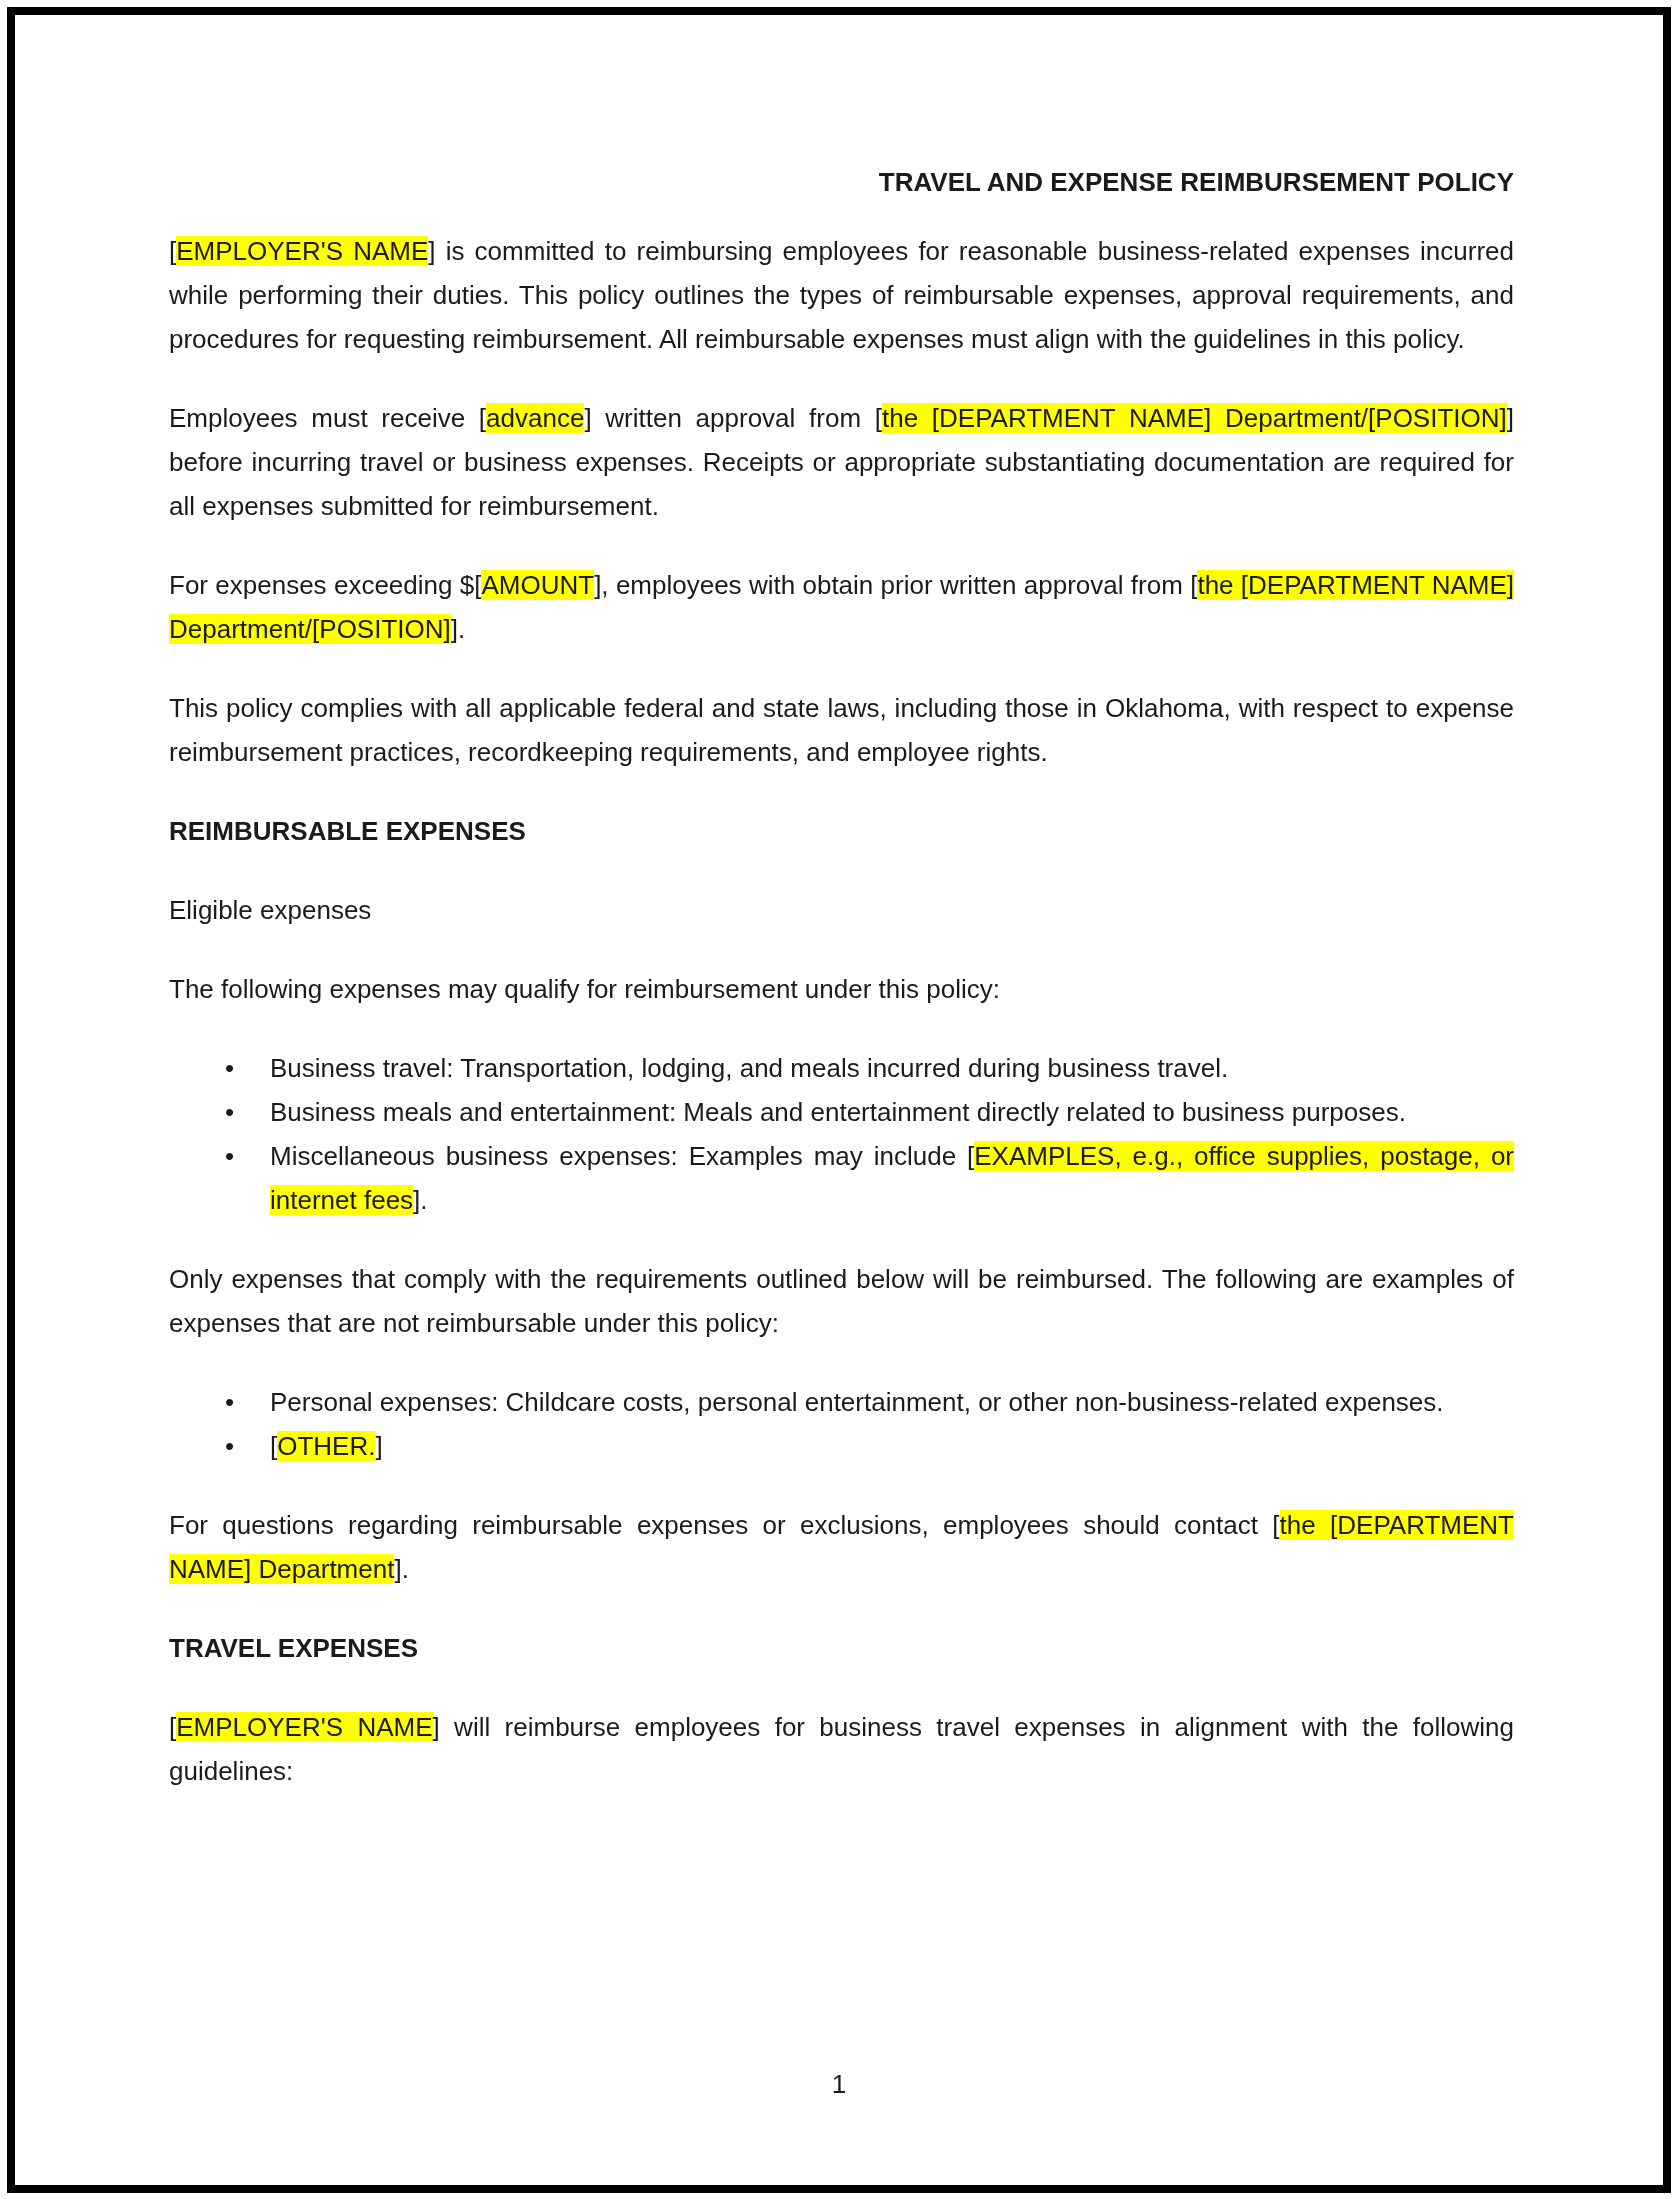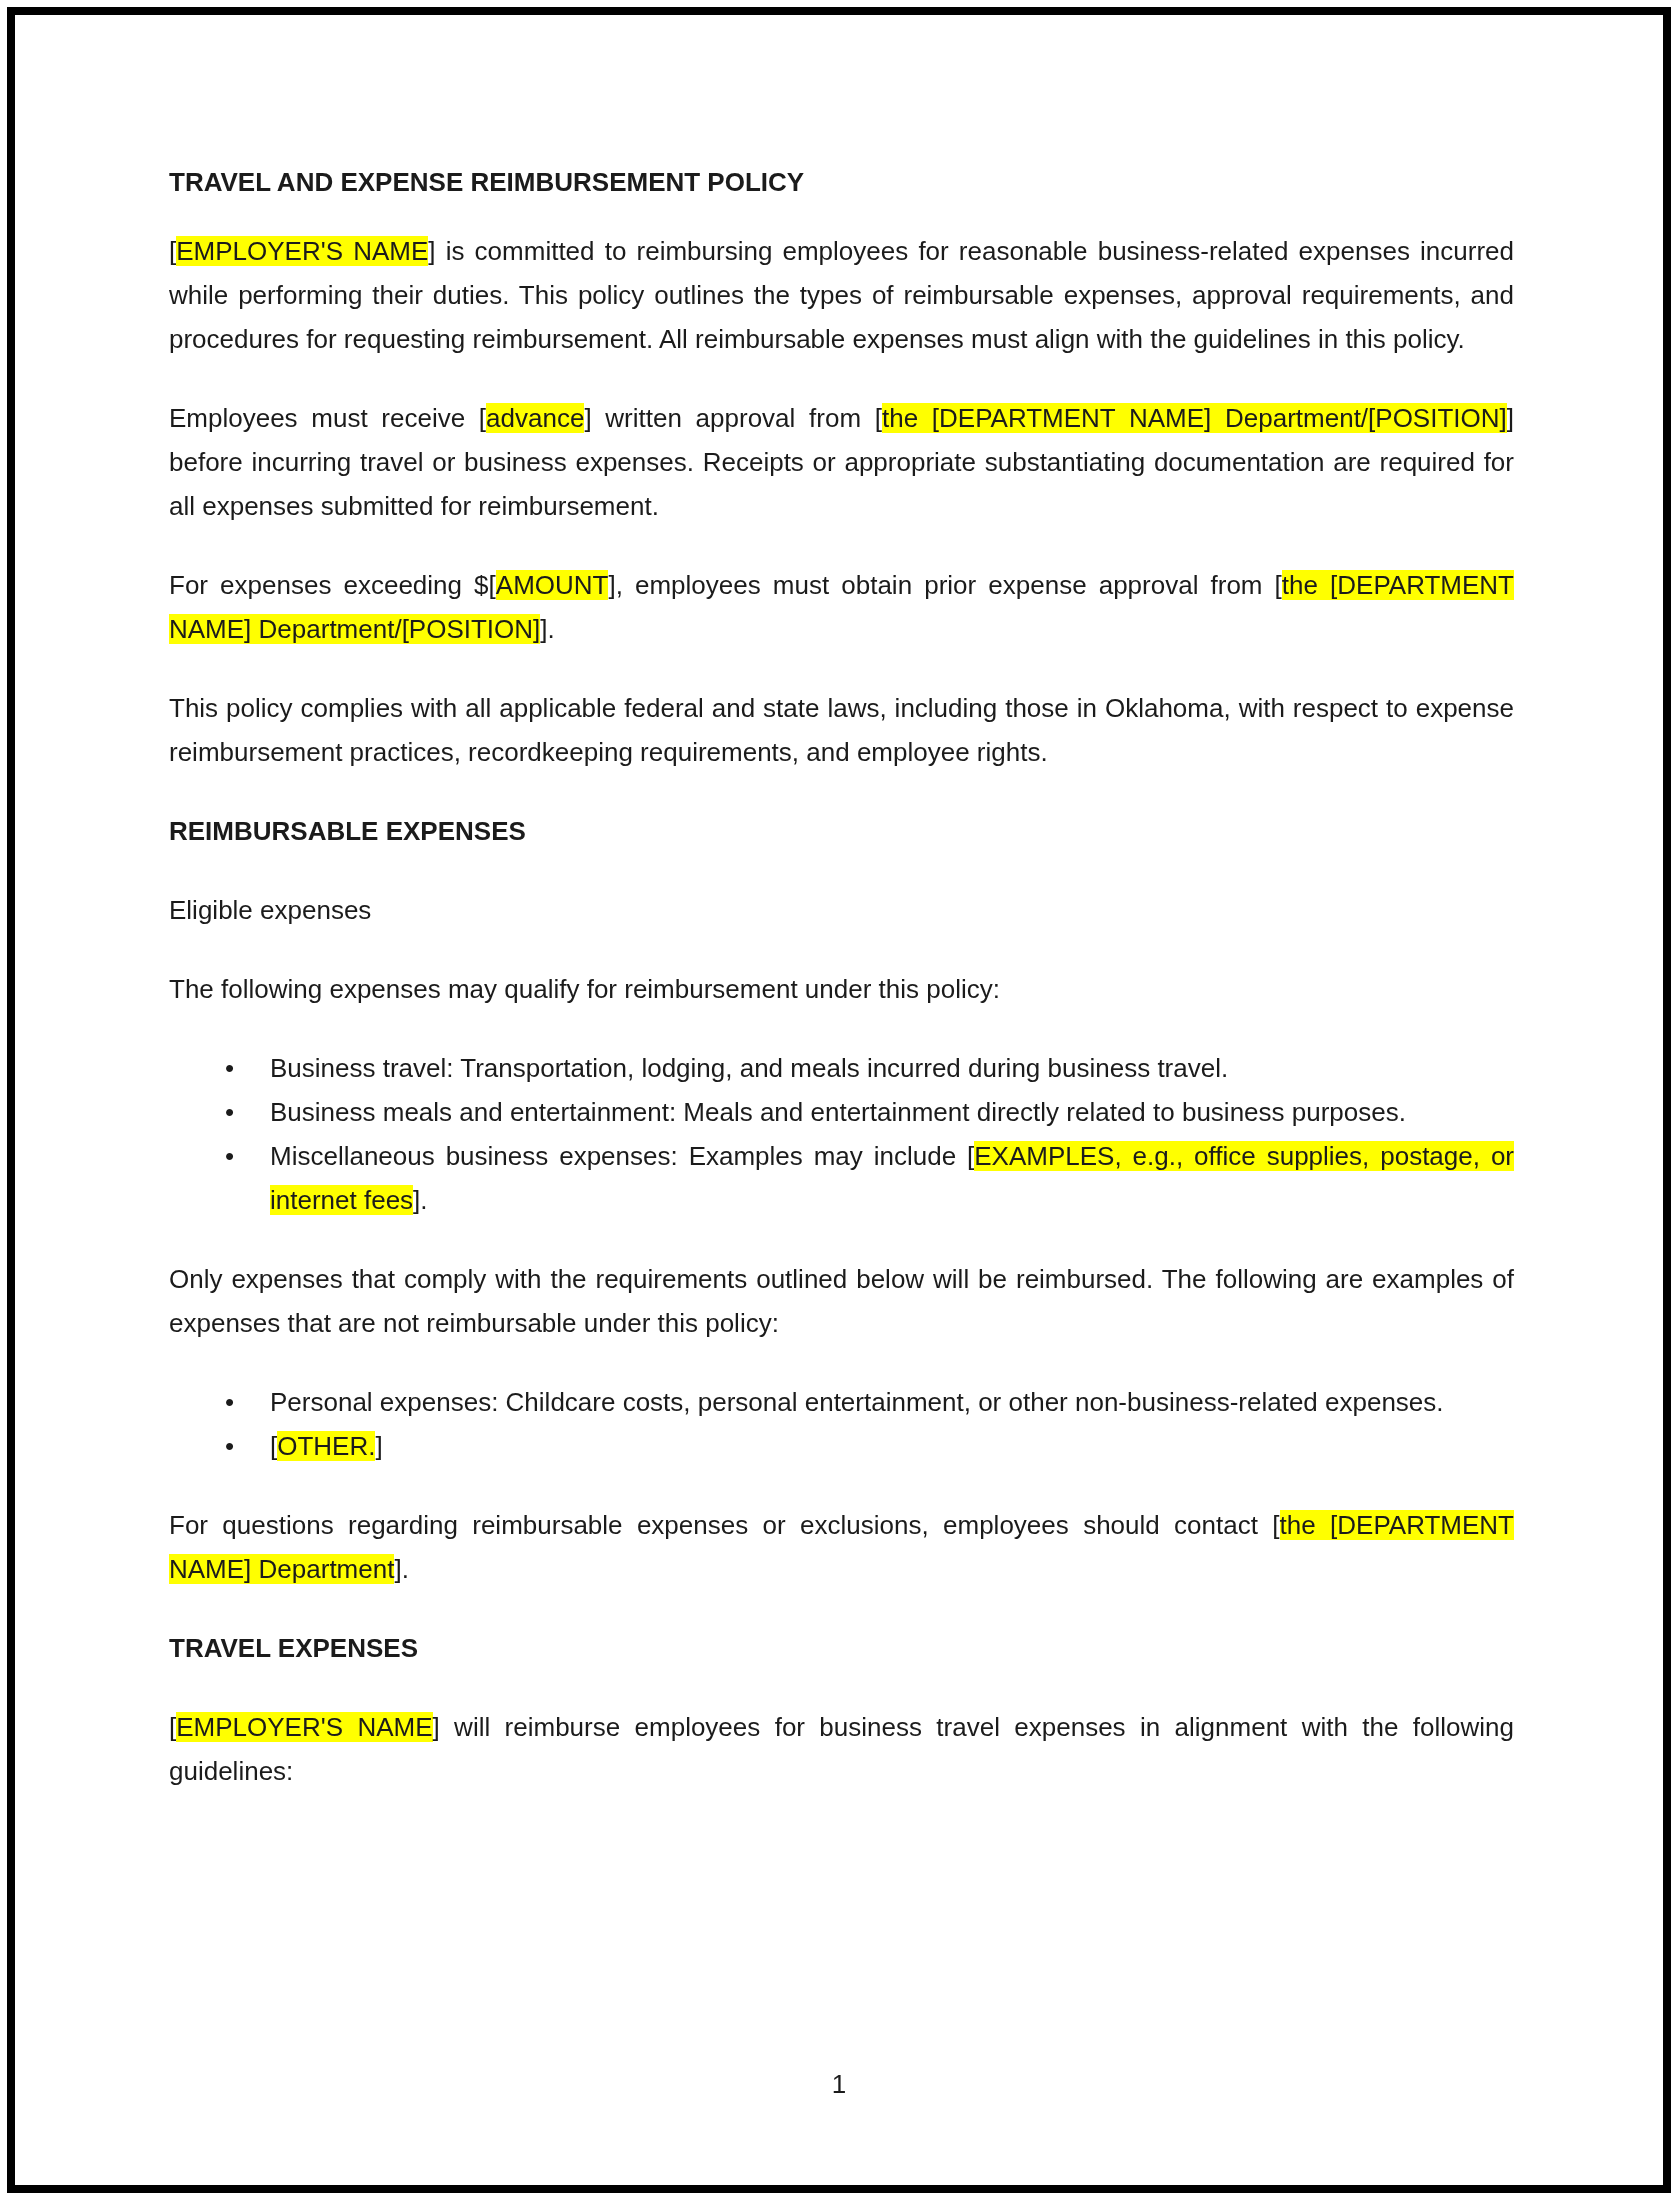--- a/index.html
+++ b/index.html
@@ -22,21 +22,21 @@
     inset: 7px;
     border: 8px solid #000000;
     pointer-events: none;
   }
   .content {
     position: absolute;
     inset: 0;
     padding: 160px 164px 0 169px;
   }
   .doc-title {
-    text-align: left;
+    text-align: right;
     font-weight: 700;
     font-size: 26px;
     line-height: 44px;
     margin-bottom: 24.6px;
   }
   .heading {
     font-weight: 700;
     font-size: 26px;
     line-height: 44px;
     margin-bottom: 35px;
@@ -84,21 +84,21 @@
 </head>
 <body>
 
 <div class="page">
   <div class="page-border"></div>
   <div class="content">
     <div class="doc-title">TRAVEL AND EXPENSE REIMBURSEMENT POLICY</div>
 
       <p class="para"><span>[</span><span class="hl">EMPLOYER'S NAME</span><span>] is committed to reimbursing employees for reasonable business-related expenses incurred while performing their duties. This policy outlines the types of reimbursable expenses, approval requirements, and procedures for requesting reimbursement. All reimbursable expenses must align with the guidelines in this policy.</span></p>
       <p class="para"><span>Employees must receive [</span><span class="hl">advance</span><span>] written approval from [</span><span class="hl">the [DEPARTMENT NAME] Department/[POSITION]</span><span>] before incurring travel or business expenses. Receipts or appropriate substantiating documentation are required for all expenses submitted for reimbursement.</span></p>
-      <p class="para"><span>For expenses exceeding $[</span><span class="hl">AMOUNT</span><span>], employees must obtain prior expense approval from [</span><span class="hl">the [DEPARTMENT NAME] Department/[POSITION]</span><span>].</span></p>
+      <p class="para"><span>For expenses exceeding $[</span><span class="hl">AMOUNT</span><span>], employees with obtain prior written approval from [</span><span class="hl">the [DEPARTMENT NAME] Department/[POSITION]</span><span>].</span></p>
       <p class="para"><span>This policy complies with all applicable federal and state laws, including those in Oklahoma, with respect to expense reimbursement practices, recordkeeping requirements, and employee rights.</span></p>
       <div class="heading"><span>REIMBURSABLE EXPENSES</span></div>
       <div class="subheading"><span>Eligible expenses</span></div>
       <p class="para"><span>The following expenses may qualify for reimbursement under this policy:</span></p>
       <ul class="bullets">
         <li><span class="bullet-marker">•</span><span>Business travel: Transportation, lodging, and meals incurred during business travel.</span></li>
         <li><span class="bullet-marker">•</span><span>Business meals and entertainment: Meals and entertainment directly related to business purposes.</span></li>
         <li><span class="bullet-marker">•</span><span>Miscellaneous business expenses: Examples may include [</span><span class="hl">EXAMPLES, e.g., office supplies, postage, or internet fees</span><span>].</span></li>
       </ul>
       <p class="para"><span>Only expenses that comply with the requirements outlined below will be reimbursed. The following are examples of expenses that are not reimbursable under this policy:</span></p>

